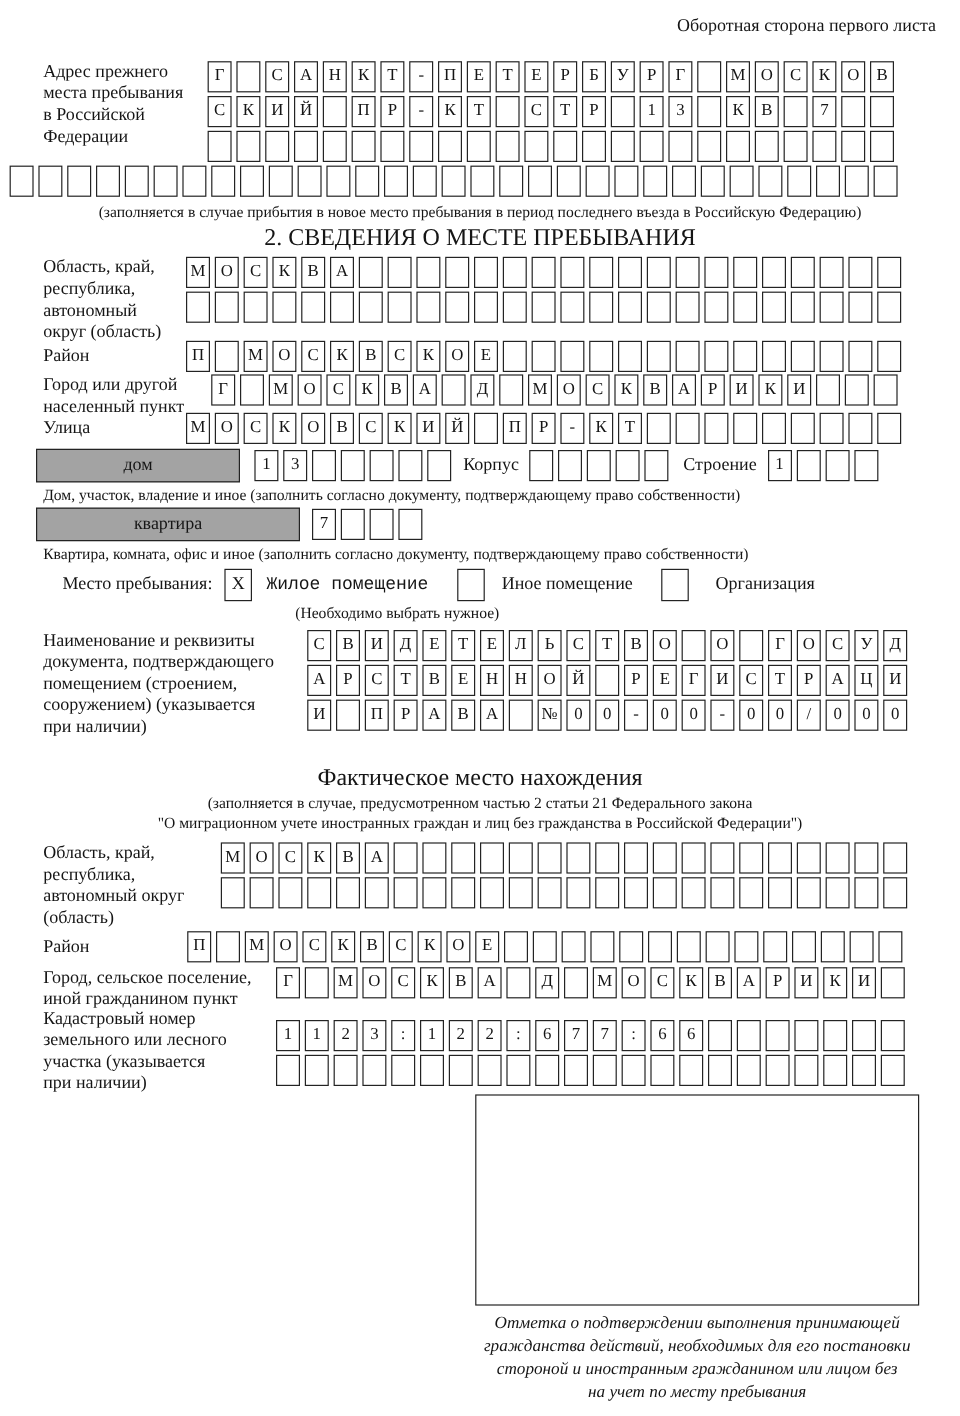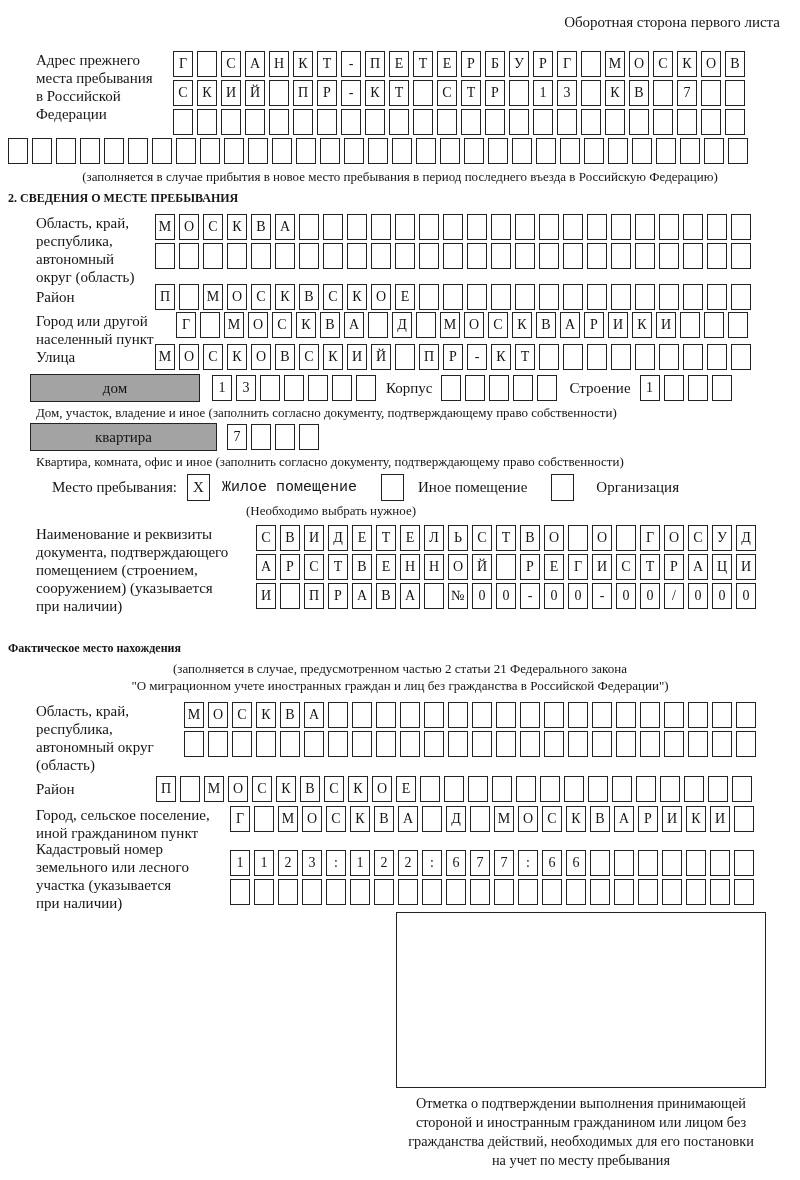--- a/index.html
+++ b/index.html
@@ -20,32 +20,32 @@
     border:1.6px solid #232323;background:#fff;
     display:flex;align-items:center;justify-content:center;
     font-size:14px;line-height:1;
   }
   .w-prev{width:165px;}  .w-obl{width:147px;}  .w-raion{width:147px;}
   .w-gorod{width:168px;} .w-ul{width:147px;}   .w-doc{width:248px;}
   .w-fobl{width:176px;}  .w-fraion{width:148px;} .w-fgorod{width:222px;}
   .w-fkad{width:222px;}
   .note{font-size:13px;line-height:17px;}
   .center{text-align:center;}
-  .sec-title{font-weight:bold;font-size:12px;line-height:19px;text-align:left;}
+  .sec-title{font-weight:normal;font-size:20px;line-height:19px;text-align:center;}
   .widebox{
     box-sizing:border-box;border:1.8px solid #232323;height:28px;flex:none;
     display:flex;align-items:center;justify-content:center;font-size:15px;background:#a3a3a3;
   }
   .inlinelabel{font-size:15px;flex:none;}
   .chk{
     box-sizing:border-box;width:23px;height:27px;flex:none;
     border:1.7px solid #232323;display:flex;align-items:center;justify-content:center;
     font-size:15px;background:#fff;
   }
-  .stamp{margin-left:388px;width:370px;}
+  .stamp{margin-left:388px;width:370px;font-style:italic;}
   .stampbox{box-sizing:border-box;border:1.9px solid #232323;height:176px;background:#fff;}
   .caption{font-size:14.3px;line-height:19px;text-align:center;margin-top:6px;}
   
   .mt2{margin-top:2px;} .mt3{margin-top:3px;} .mt4{margin-top:4px;}
   .g-prev{height:84px;margin-top:20px;}
   .g-oblast{height:70px;margin-top:6px;}
   .g-gorod{height:30px;margin-top:2px;}
   .g-doc{height:112px;margin-top:6px;}
   .g-foblast{height:74px;margin-top:8px;}
   .g-fgorod{height:34px;margin-top:4px;}
@@ -369,21 +369,21 @@
     <div class="cells">
         <div class="cell">1</div>
         <div class="cell"></div>
         <div class="cell"></div>
         <div class="cell"></div>
       </div>
   </div>
   <div class="note mt2" style="padding-left:28px;">Дом, участок, владение и иное (заполнить согласно документу, подтверждающему право собственности)</div>
 
   <div class="domrow mt2">
-    <div class="widebox" style="width:187px;">квартира</div>
+    <div class="widebox" style="width:220px;">квартира</div>
     <div class="cells" style="margin-left:10px;">
         <div class="cell">7</div>
         <div class="cell"></div>
         <div class="cell"></div>
         <div class="cell"></div>
       </div>
   </div>
   <div class="note mt2" style="padding-left:28px;">Квартира, комната, офис и иное (заполнить согласно документу, подтверждающему право собственности)</div>
 
   <div class="mestorow">
@@ -663,19 +663,19 @@
           <div class="cell"></div>
           <div class="cell"></div>
         </div>
     </div>
   </div>
 
   <div class="stamp mt4">
     <div class="stampbox"></div>
     <div class="caption">
       <div>Отметка о подтверждении выполнения принимающей</div>
+      <div>гражданства действий, необходимых для его постановки</div>
       <div>стороной и иностранным гражданином или лицом без</div>
-      <div>гражданства действий, необходимых для его постановки</div>
       <div>на учет по месту пребывания</div>
     </div>
   </div>
 
 </div>
 
 </body></html>

